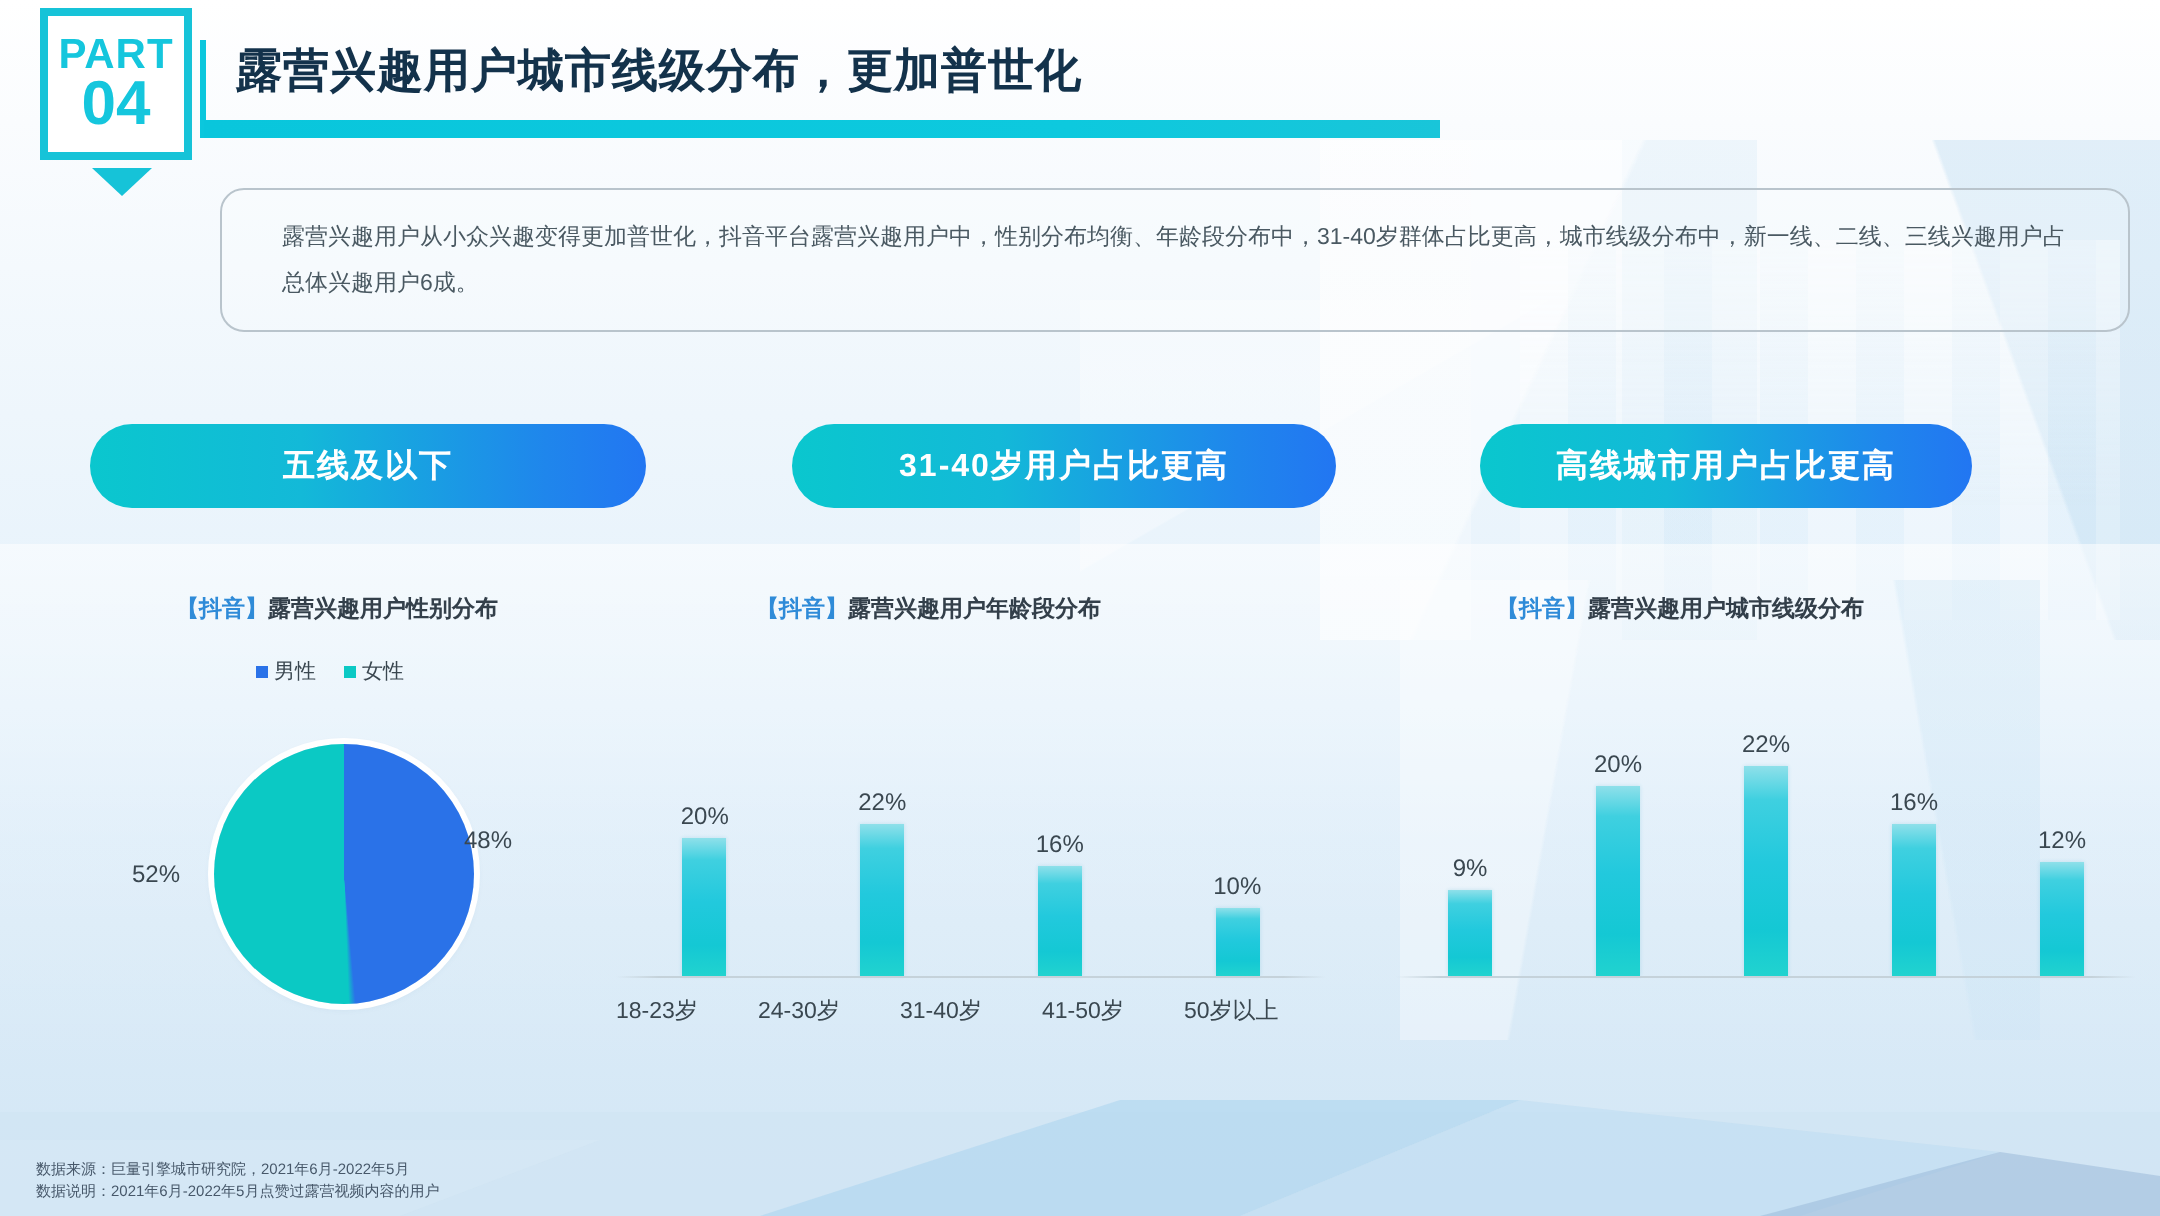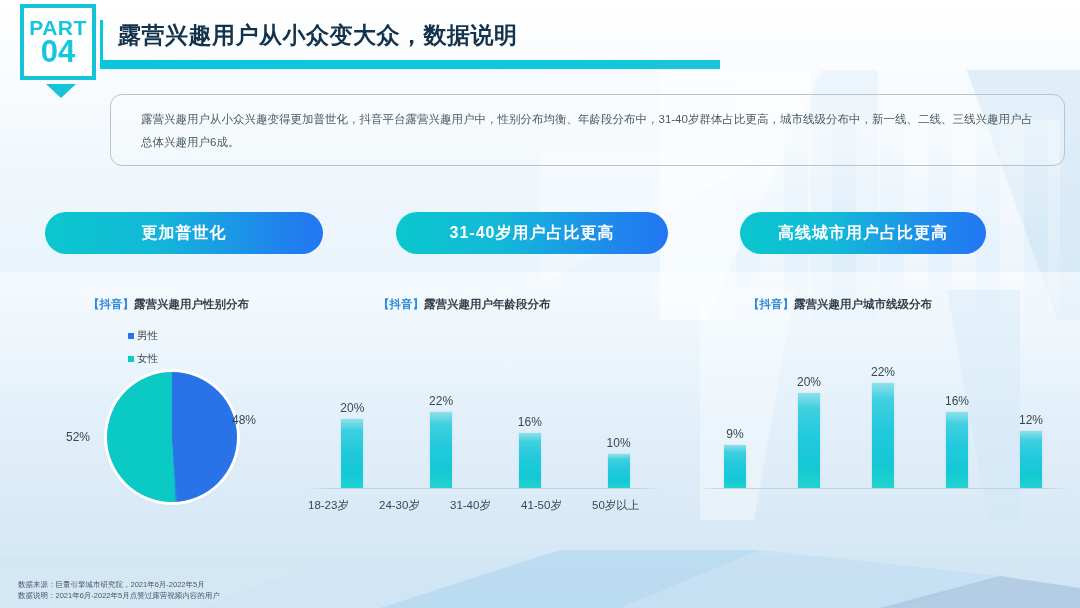--- a/index.html
+++ b/index.html
@@ -92,21 +92,21 @@
 
   
   .ctitle { position:absolute; top:297px; font-size:11.5px; font-weight:bold; white-space:nowrap; }
   .ctitle .tag { color:#2f8bd8; }
   .ctitle .rest { color:#333f4a; }
   .ct-1 { left:88px; }
   .ct-2 { left:378px; }
   .ct-3 { left:748px; }
 
   
-  .legend { position:absolute; left:128px; top:329px; display:flex; gap:9px; align-items:center;flex-direction:column; }
+  .legend { position:absolute; left:128px; top:329px; display:flex; gap:14px; align-items:center; }
   .lg { display:flex; align-items:center; gap:3px; font-size:10.5px; color:#3a4750; }
   .sw { width:6px; height:6px; display:inline-block; }
 
   
   .pie-wrap { position:absolute; left:107px; top:372px; width:130px; height:130px; }
   .pie {
     width:130px; height:130px; border-radius:50%;
     background: conic-gradient(from 2deg, #2a72e8 0deg 172.8deg, #0bc9c4 176deg 358deg, #2a72e8 358deg 360deg);
     box-shadow: 0 0 0 3px #ffffff, 0 1px 5px rgba(60,110,150,.18);
   }
@@ -157,26 +157,26 @@
     </svg>
   </div>
 
   <div class="badge">
     <span class="p1">PART</span>
     <span class="p2">04</span>
   </div>
   <div class="badge-tip"></div>
 
   <div class="title-rule-cap"></div>
-  <div class="title">露营兴趣用户从小众变大众，数据说明</div>
+  <div class="title">露营兴趣用户城市线级分布，更加普世化</div>
   <div class="title-rule"></div>
 
   <div class="desc">露营兴趣用户从小众兴趣变得更加普世化，抖音平台露营兴趣用户中，性别分布均衡、年龄段分布中，31-40岁群体占比更高，城市线级分布中，新一线、二线、三线兴趣用户占总体兴趣用户6成。</div>
 
-  <div class="pill pill-1">更加普世化</div>
+  <div class="pill pill-1">五线及以下</div>
   <div class="pill pill-2">31-40岁用户占比更高</div>
   <div class="pill pill-3">高线城市用户占比更高</div>
 
   <div class="ctitle ct-1">
     <span class="tag">【抖音】</span><span class="rest">露营兴趣用户性别分布</span>
   </div>
   <div class="legend">
     <span class="lg">
       <i class="sw" style="background:#2a72e8"></i>
       <span>男性</span>

